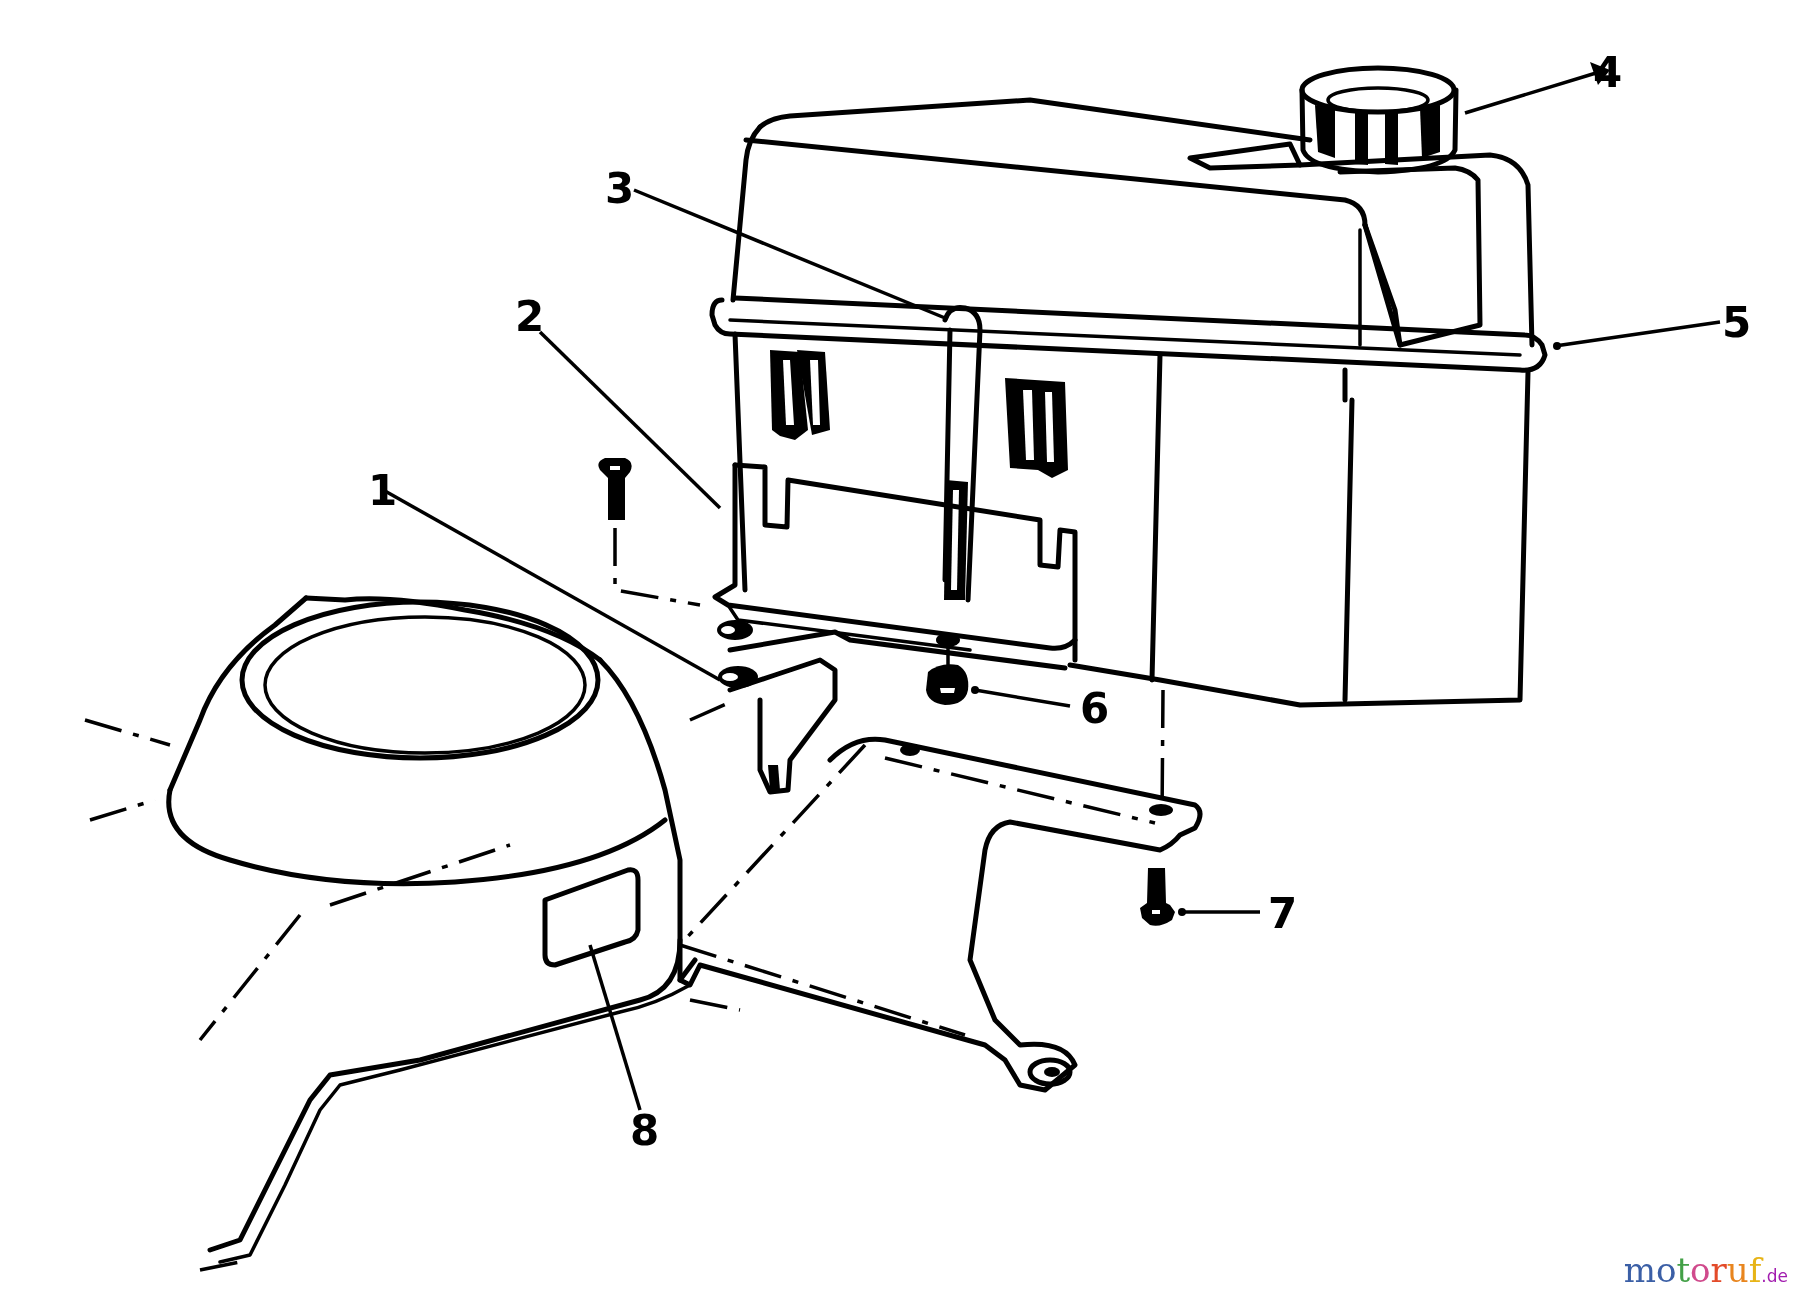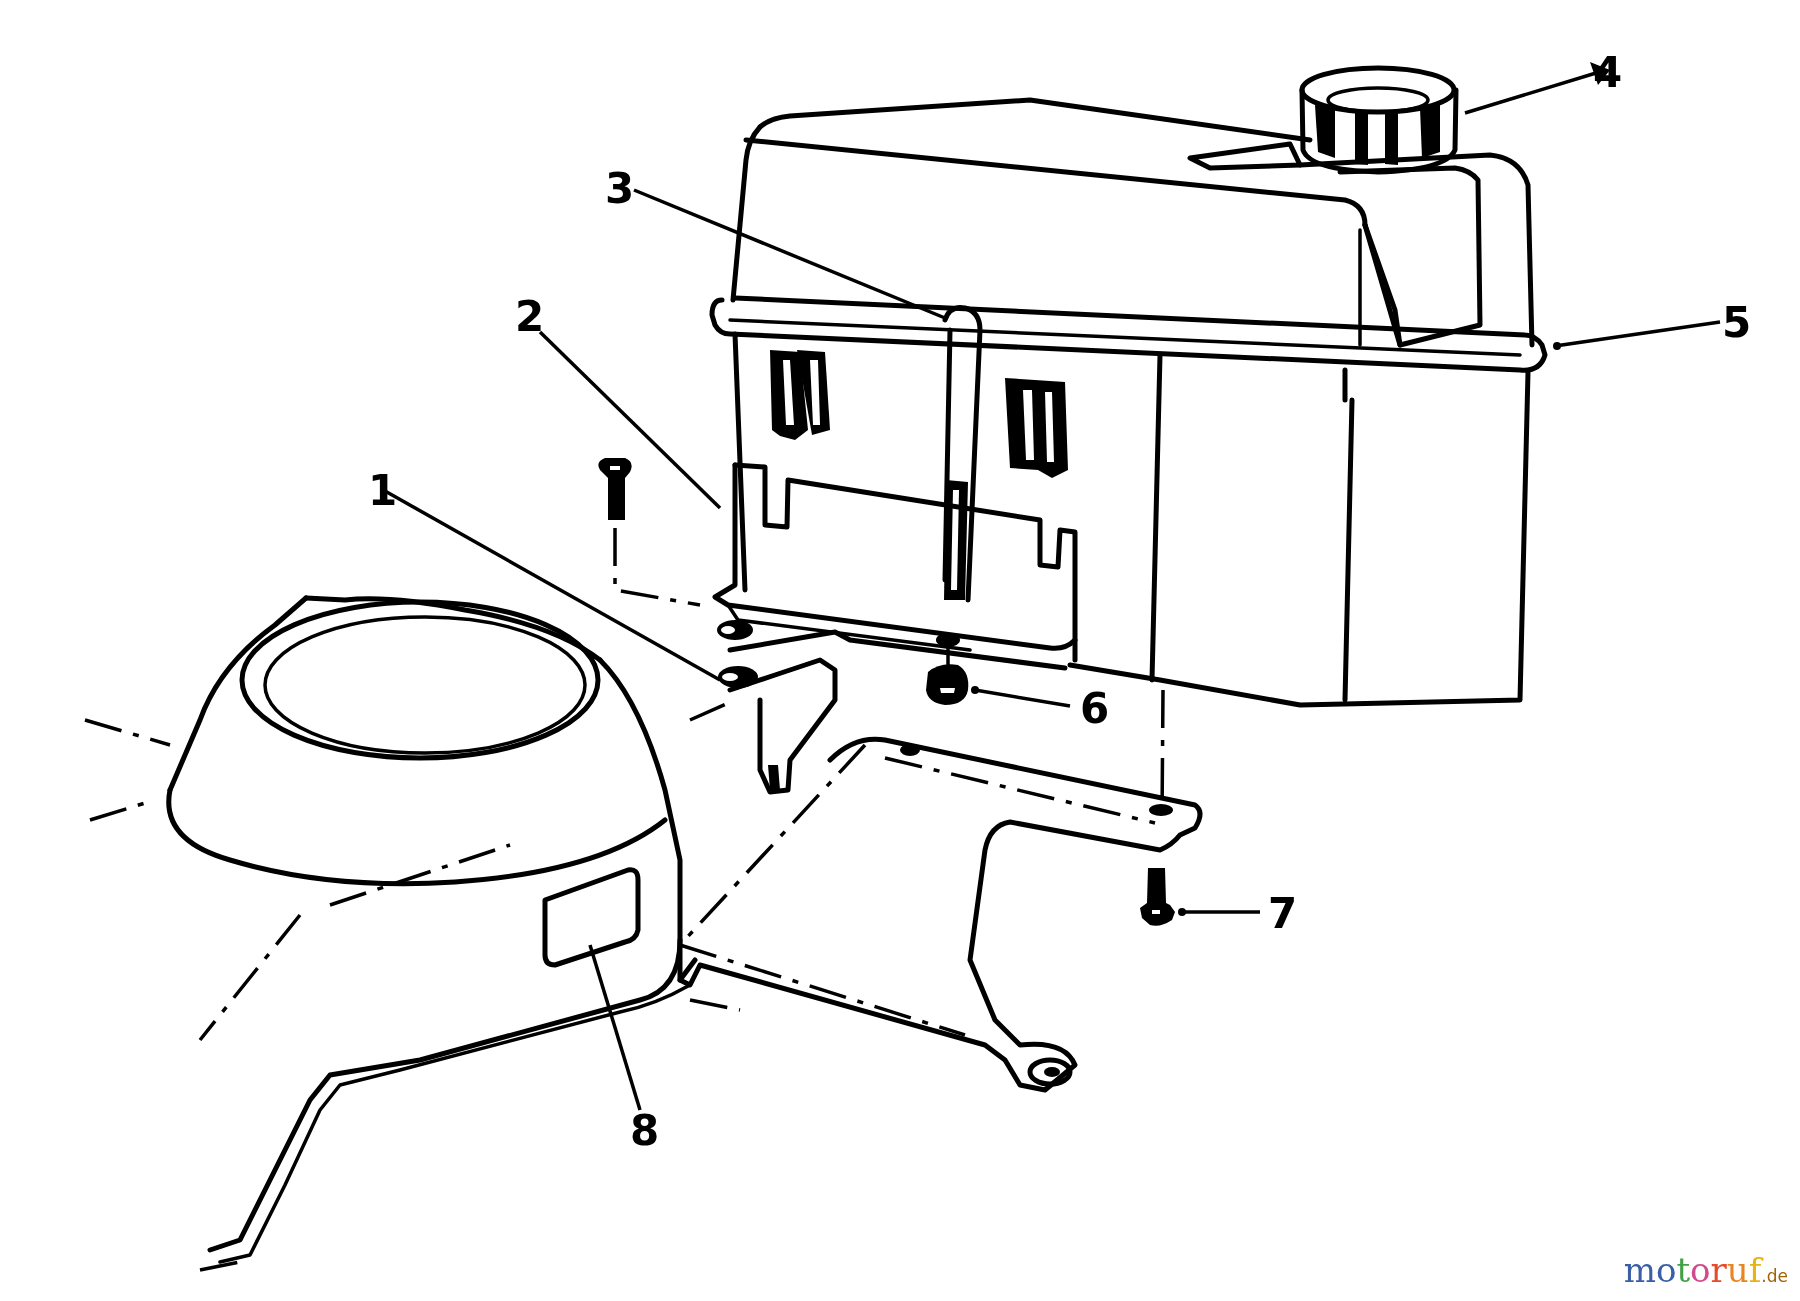--- a/index.html
+++ b/index.html
@@ -41,21 +41,21 @@
       bottom: 14px;
       font-family: "DejaVu Serif", serif;
       font-size: 34px;
       letter-spacing: 0px;
       line-height: 1;
     }
     .watermark span { display: inline-block; }
     .watermark .tld {
       font-family: "DejaVu Sans", sans-serif;
       font-size: 17px;
-      color: #a16207;
+      color: #a21caf;
     }
   </style>
 </head>
 <body>
 
 <svg id="diagram" viewBox="0 0 1800 1301" xmlns="http://www.w3.org/2000/svg">
 
   <g>
 
     <path class="stroke" d="M760 127 Q770 118 790 116 L1030 100 L1310 140"></path>

